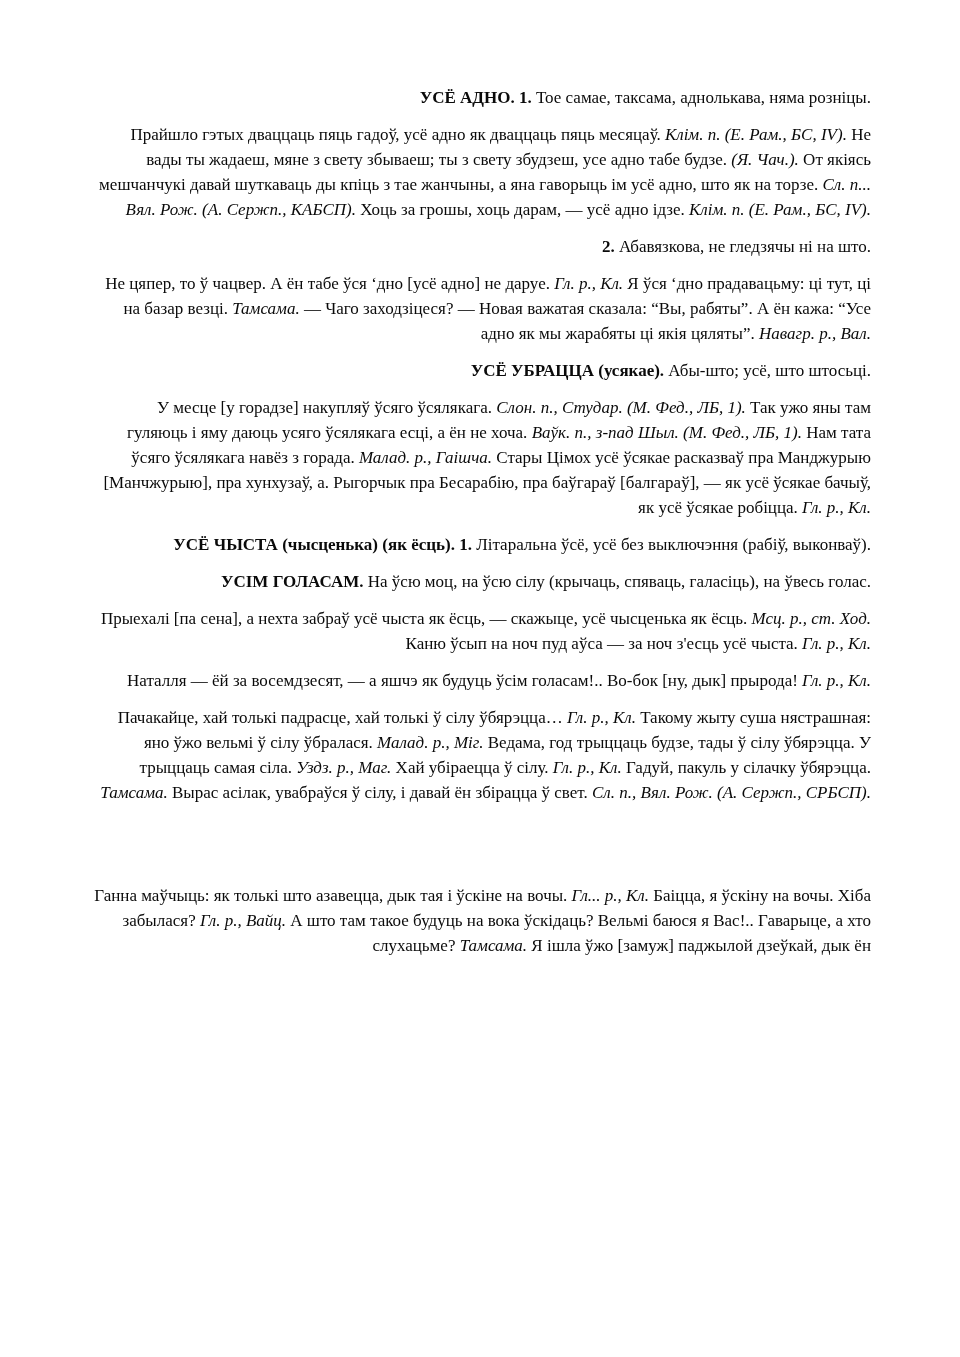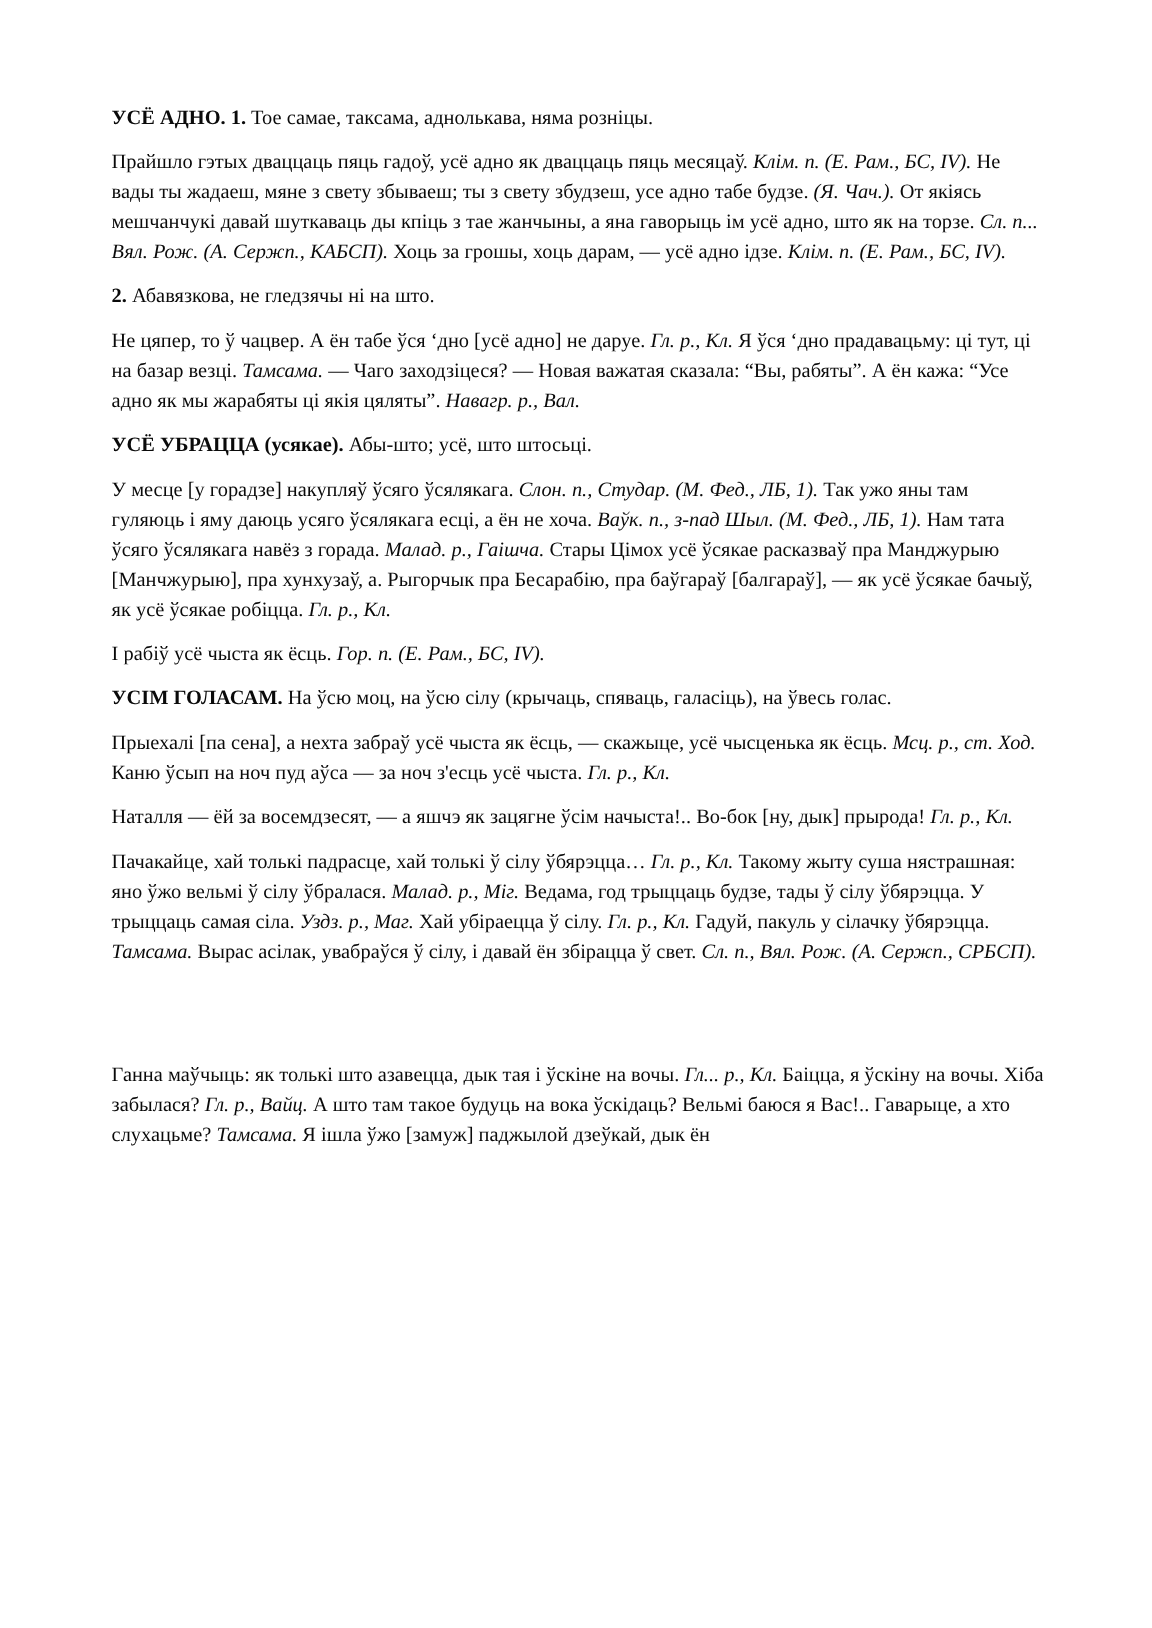--- a/index.html
+++ b/index.html
@@ -17,41 +17,41 @@
   .page {
     box-sizing: border-box;
     width: 960px;
     height: 1357px;
     padding: 85px 89px 0 93px;
   }
   .para {
     margin: 0 0 12px 0;
     font-size: 17px;
     line-height: 25px;
-    text-align: left;
+    text-align: right;
     word-spacing: normal;
   }
   .para:last-child { margin-bottom: 0; }
   .section-gap { margin-top: 41px; }
   .seg-bold   { font-weight: bold; font-style: normal; }
   .seg-regular{ font-weight: normal; font-style: normal; }
   .seg-italic { font-weight: normal; font-style: italic; }
 </style>
 </head>
 <body>
 
 <main class="page">
   <div id="content">
       <p class="para"><span class="seg-bold">УСЁ АДНО. 1.</span><span class="seg-regular"> Тое самае, таксама, аднолькава, няма розніцы.</span></p>
       <p class="para"><span class="seg-regular">Прайшло гэтых дваццаць пяць гадоў, усё адно як дваццаць пяць месяцаў. </span><span class="seg-italic">Клім. п. (Е. Рам., БС, IV).</span><span class="seg-regular"> Не вады ты жадаеш, мяне з свету збываеш; ты з свету збудзеш, усе адно табе будзе. </span><span class="seg-italic">(Я. Чач.).</span><span class="seg-regular"> От якіясь мешчанчукі давай шуткаваць ды кпіць з тае жанчыны, а яна гаворыць ім усё адно, што як на торзе. </span><span class="seg-italic">Сл. п... Вял. Рож. (А. Сержп., КАБСП).</span><span class="seg-regular"> Хоць за грошы, хоць дарам, — усё адно ідзе. </span><span class="seg-italic">Клім. п. (Е. Рам., БС, IV).</span></p>
       <p class="para"><span class="seg-bold">2.</span><span class="seg-regular"> Абавязкова, не гледзячы ні на што.</span></p>
       <p class="para"><span class="seg-regular">Не цяпер, то ў чацвер. А ён табе ўся ‘дно [усё адно] не даруе. </span><span class="seg-italic">Гл. р., Кл.</span><span class="seg-regular"> Я ўся ‘дно прадавацьму: ці тут, ці на базар везці. </span><span class="seg-italic">Тамсама.</span><span class="seg-regular"> — Чаго заходзіцеся? — Новая важатая сказала: “Вы, рабяты”. А ён кажа: “Усе адно як мы жарабяты ці якія цяляты”. </span><span class="seg-italic">Навагр. р., Вал.</span></p>
       <p class="para"><span class="seg-bold">УСЁ УБРАЦЦА (усякае).</span><span class="seg-regular"> Абы-што; усё, што штосьці.</span></p>
       <p class="para"><span class="seg-regular">У месце [у горадзе] накупляў ўсяго ўсялякага. </span><span class="seg-italic">Слон. п., Студар. (М. Фед., ЛБ, 1).</span><span class="seg-regular"> Так ужо яны там гуляюць і яму даюць усяго ўсялякага есці, а ён не хоча. </span><span class="seg-italic">Ваўк. п., з-пад Шыл. (М. Фед., ЛБ, 1).</span><span class="seg-regular"> Нам тата ўсяго ўсялякага навёз з горада. </span><span class="seg-italic">Малад. р., Гаішча.</span><span class="seg-regular"> Стары Цімох усё ўсякае расказваў пра Манджурыю [Манчжурыю], пра хунхузаў, а. Рыгорчык пра Бесарабію, пра баўгараў [балгараў], — як усё ўсякае бачыў, як усё ўсякае робіцца. </span><span class="seg-italic">Гл. р., Кл.</span></p>
-      <p class="para"><span class="seg-regular">І рабіў усё чыста як ёсць. </span><span class="seg-italic">Гор. п. (Е. Рам., БС, IV).</span></p>
+      <p class="para"><span class="seg-bold">УСЁ ЧЫСТА (чысценька) (як ёсць). 1.</span><span class="seg-regular"> Літаральна ўсё, усё без выключэння (рабіў, выконваў).</span></p>
       <p class="para"><span class="seg-bold">УСІМ ГОЛАСАМ.</span><span class="seg-regular"> На ўсю моц, на ўсю сілу (крычаць, спяваць, галасіць), на ўвесь голас.</span></p>
       <p class="para"><span class="seg-regular">Прыехалі [па сена], а нехта забраў усё чыста як ёсць, — скажыце, усё чысценька як ёсць. </span><span class="seg-italic">Мсц. р., ст. Ход.</span><span class="seg-regular"> Каню ўсып на ноч пуд аўса — за ноч з'есць усё чыста. </span><span class="seg-italic">Гл. р., Кл.</span></p>
-      <p class="para"><span class="seg-regular">Наталля — ёй за восемдзесят, — а яшчэ як зацягне ўсім начыста!.. Во-бок [ну, дык] прырода! </span><span class="seg-italic">Гл. р., Кл.</span></p>
+      <p class="para"><span class="seg-regular">Наталля — ёй за восемдзесят, — а яшчэ як будуць ўсім голасам!.. Во-бок [ну, дык] прырода! </span><span class="seg-italic">Гл. р., Кл.</span></p>
       <p class="para"><span class="seg-regular">Пачакайце, хай толькі падрасце, хай толькі ў сілу ўбярэцца… </span><span class="seg-italic">Гл. р., Кл.</span><span class="seg-regular"> Такому жыту суша нястрашная: яно ўжо вельмі ў сілу ўбралася. </span><span class="seg-italic">Малад. р., Міг.</span><span class="seg-regular"> Ведама, год трыццаць будзе, тады ў сілу ўбярэцца. У трыццаць самая сіла. </span><span class="seg-italic">Уздз. р., Маг.</span><span class="seg-regular"> Хай убіраецца ў сілу. </span><span class="seg-italic">Гл. р., Кл.</span><span class="seg-regular"> Гадуй, пакуль у сілачку ўбярэцца. </span><span class="seg-italic">Тамсама.</span><span class="seg-regular"> Вырас асілак, увабраўся ў сілу, і давай ён збірацца ў свет. </span><span class="seg-italic">Сл. п., Вял. Рож. (А. Сержп., СРБСП).</span></p>
       <p class="para section-gap"><br></p>
       <p class="para"><span class="seg-regular">Ганна маўчыць: як толькі што азавецца, дык тая і ўскіне на вочы. </span><span class="seg-italic">Гл... р., Кл.</span><span class="seg-regular"> Баіцца, я ўскіну на вочы. Хіба забылася? </span><span class="seg-italic">Гл. р., Вайц.</span><span class="seg-regular"> А што там такое будуць на вока ўскідаць? Вельмі баюся я Вас!.. Гаварыце, а хто слухацьме? </span><span class="seg-italic">Тамсама.</span><span class="seg-regular"> Я ішла ўжо [замуж] паджылой дзеўкай, дык ён</span></p>
     </div>
 </main>
 
 </body></html>

